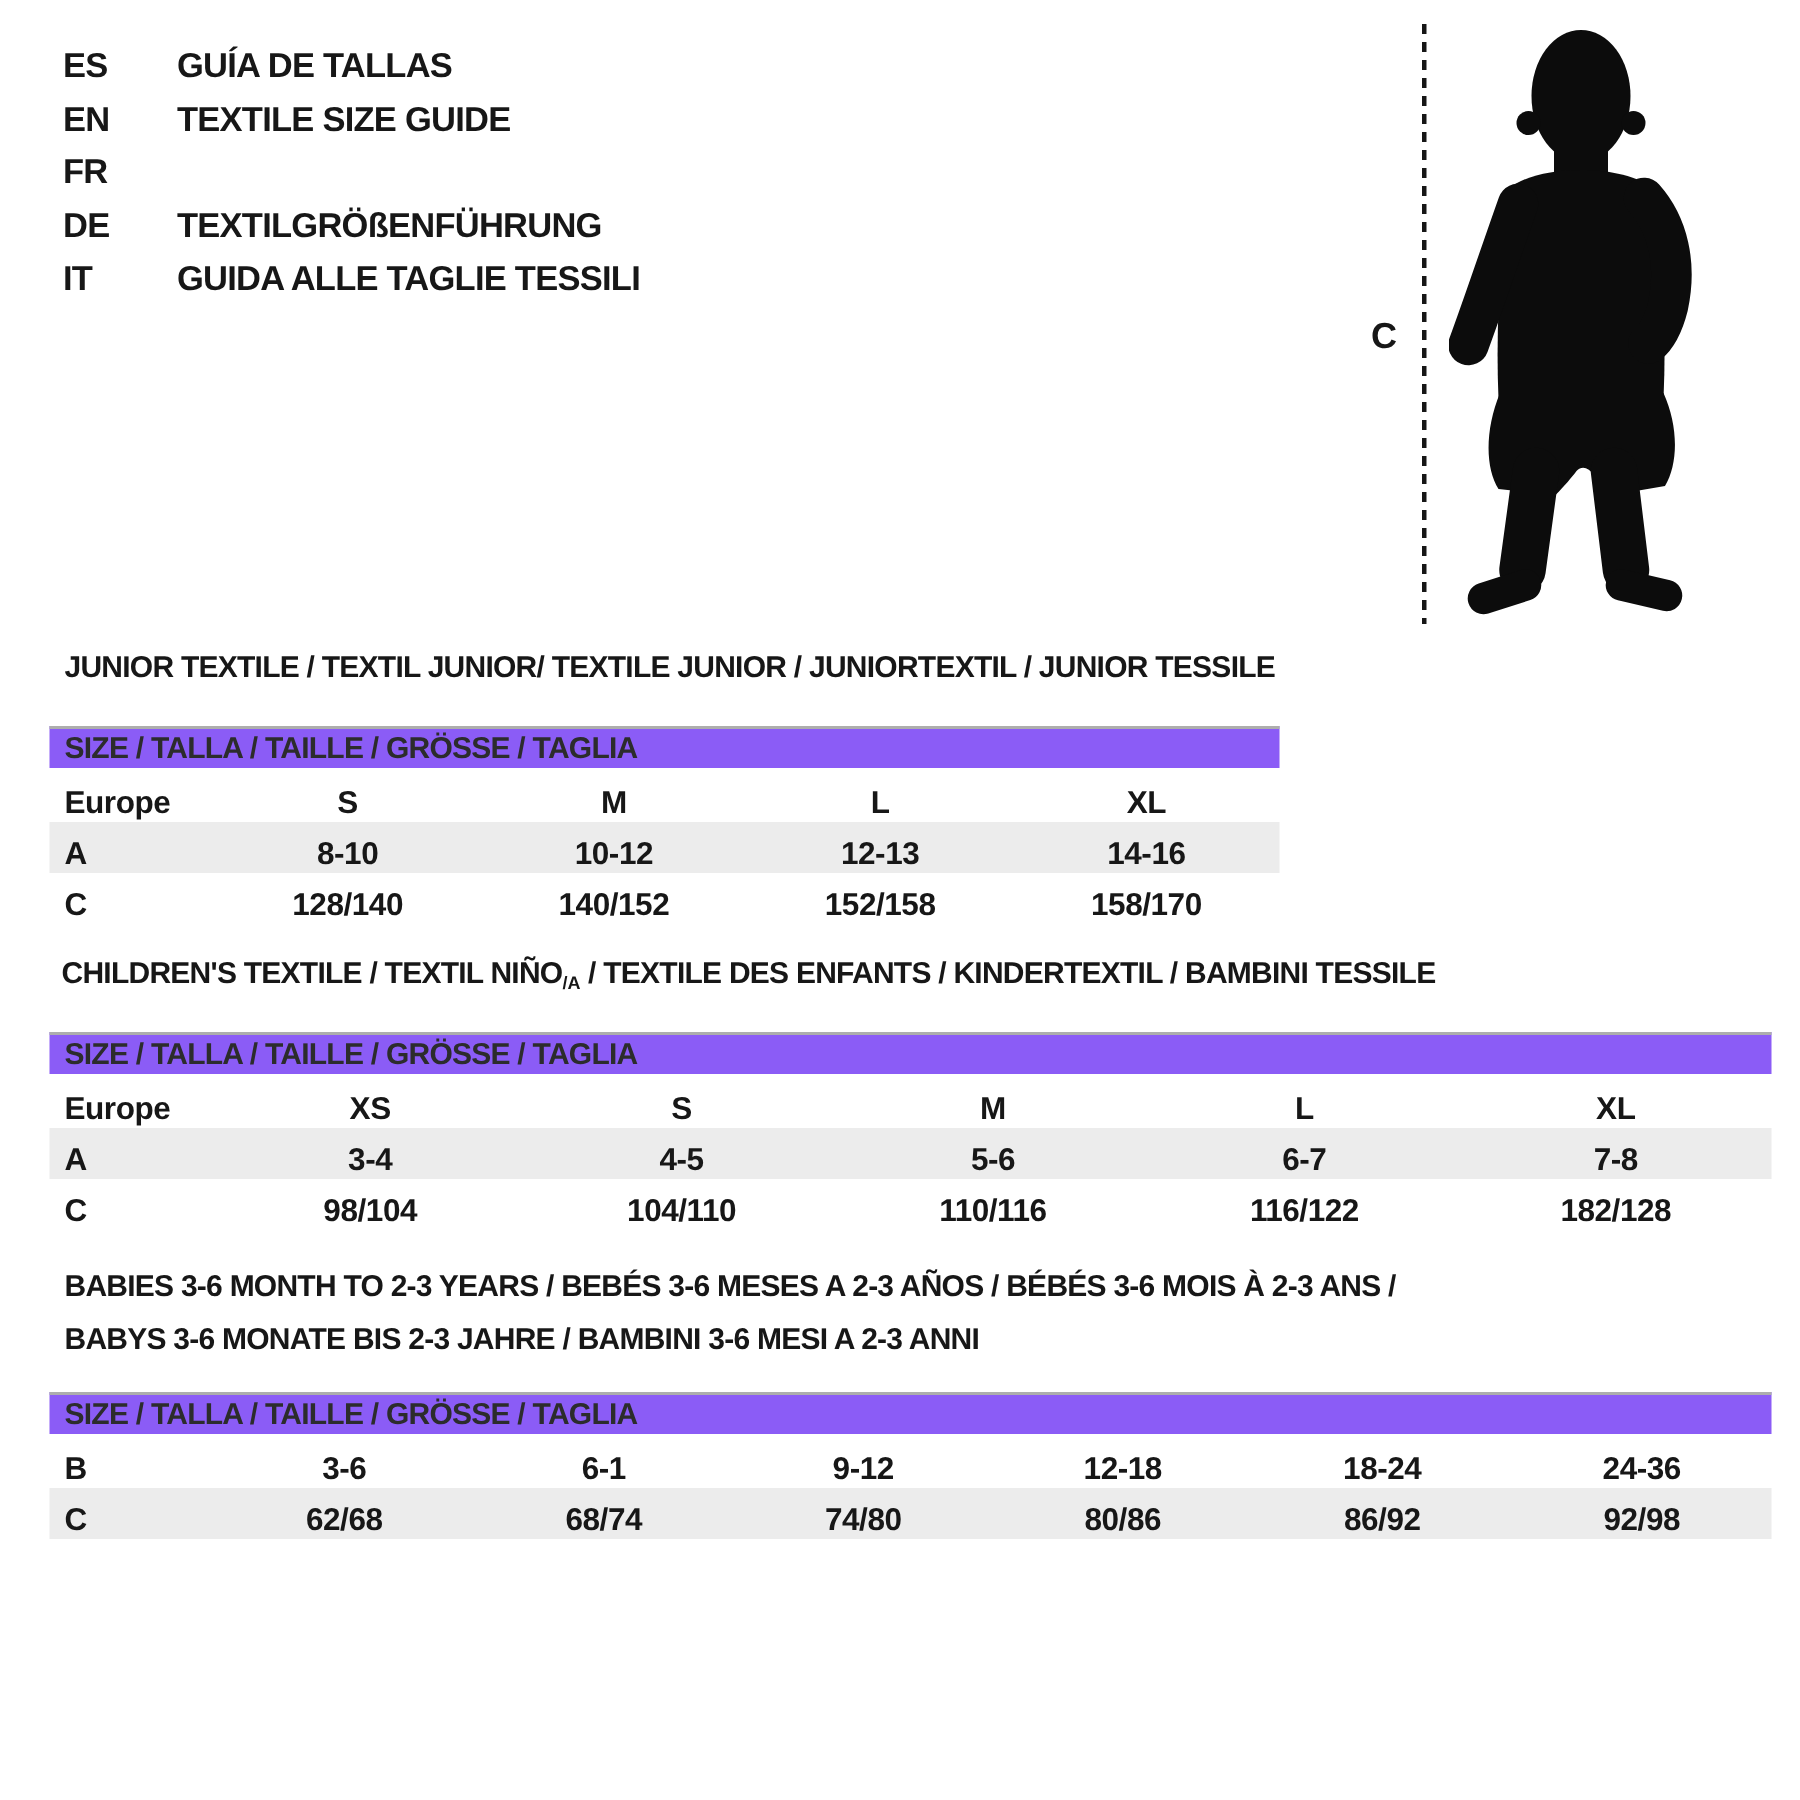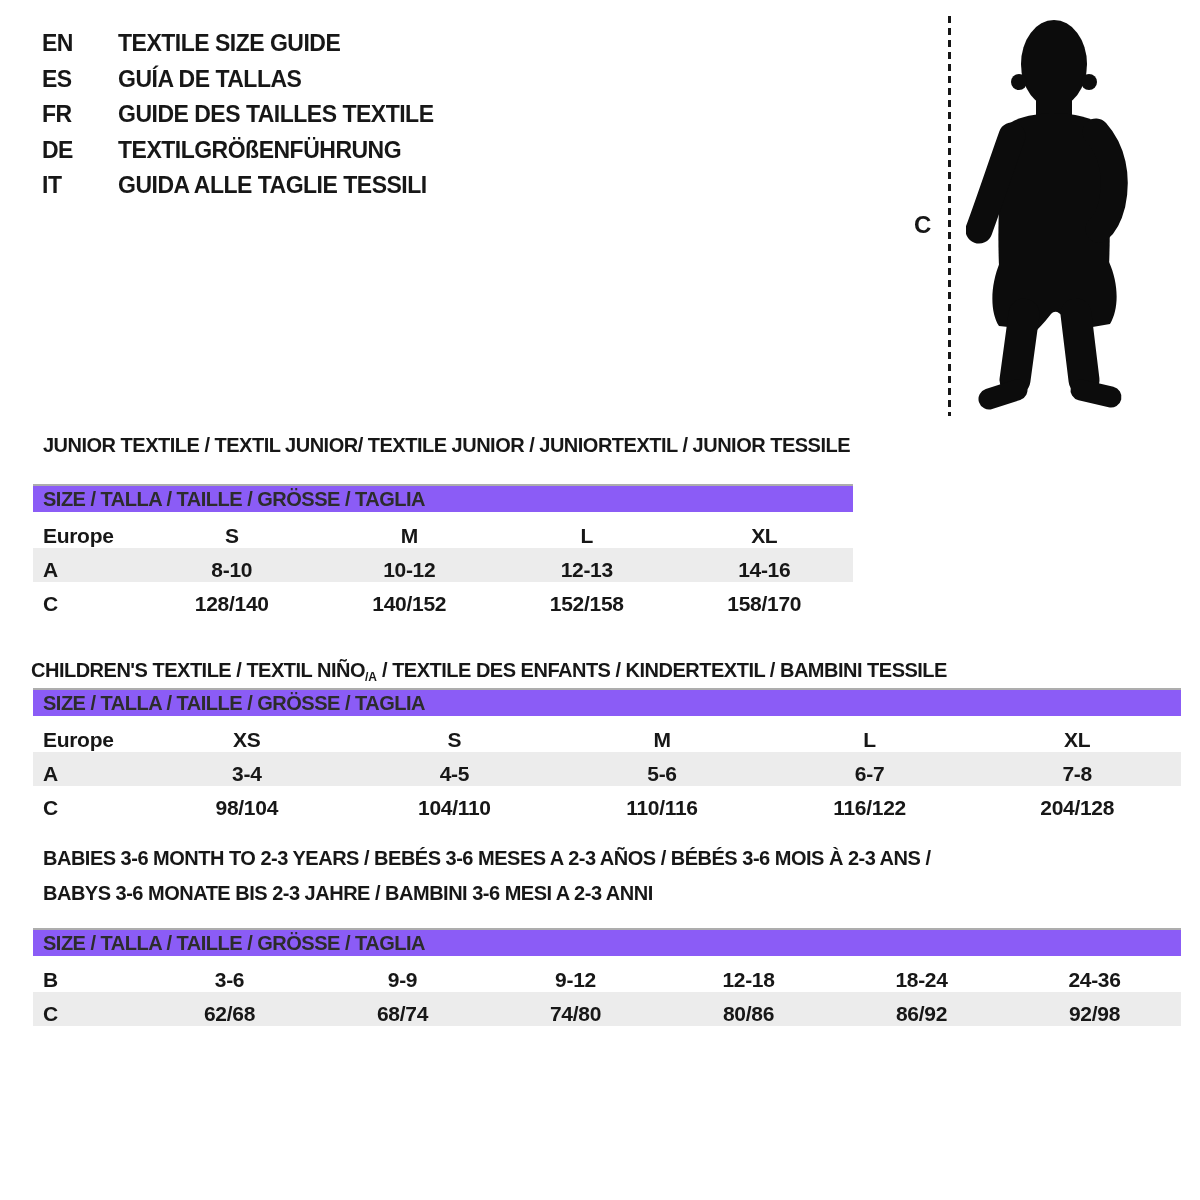--- a/index.html
+++ b/index.html
@@ -23,21 +23,21 @@
   .dash-line {
     position: absolute; left: 948px; top: 16px; width: 3px; height: 400px;
     background: repeating-linear-gradient(to bottom, #161616 0 7px, transparent 7px 12px);
   }
   .height-label { position: absolute; left: 914px; top: 211px; font-size: 24px; }
   .figure-svg { position: absolute; left: 966px; top: 18px; width: 168px; height: 394px; }
 
   
   .sec-title { position: absolute; font-size: 20px; letter-spacing: -0.5px; line-height: 26px; }
   #junior-title   { left: 43px; top: 432px; }
-  #children-title { left: 31px; top: 636px; margin-top: 21px; }
+  #children-title { left: 41px; top: 636px; }
   #babies-title   { left: 43px; top: 841px; line-height: 35px; }
   .subA { font-size: 12px; vertical-align: -4px; letter-spacing: 0; }
 
   
   .sgtable { position: absolute; left: 33px; }
   #table-junior   { top: 484px; width: 820px; }
   #table-children { top: 688px; width: 1148px; }
   #table-babies   { top: 928px; width: 1148px; }
   .thead {
     height: 26px; line-height: 26px;
@@ -56,30 +56,29 @@
   
   .legend { position: absolute; left: 43px; top: 1066px; font-size: 20px; letter-spacing: -0.4px; line-height: 34px; }
 </style>
 </head>
 <body>
 
 <div class="canvas">
 
   <div class="langs">
     <div class="lang-row">
+      <span class="lang-code">ES</span>
+      <span class="lang-title">GUÍA DE TALLAS</span>
+    </div>
+    <div class="lang-row">
       <span class="lang-code">EN</span>
       <span class="lang-title">TEXTILE SIZE GUIDE</span>
     </div>
     <div class="lang-row">
-      <span class="lang-code">ES</span>
-      <span class="lang-title">GUÍA DE TALLAS</span>
-    </div>
-    <div class="lang-row">
       <span class="lang-code">FR</span>
-      <span class="lang-title">GUIDE DES TAILLES TEXTILE</span>
     </div>
     <div class="lang-row">
       <span class="lang-code">DE</span>
       <span class="lang-title">TEXTILGRÖßENFÜHRUNG</span>
     </div>
     <div class="lang-row">
       <span class="lang-code">IT</span>
       <span class="lang-title">GUIDA ALLE TAGLIE TESSILI</span>
     </div>
   </div>
@@ -149,34 +148,34 @@
         <div class="tcell">5-6</div>
         <div class="tcell">6-7</div>
         <div class="tcell">7-8</div>
       </div>
       <div class="trow">
         <div class="tlabel">C</div>
         <div class="tcell">98/104</div>
         <div class="tcell">104/110</div>
         <div class="tcell">110/116</div>
         <div class="tcell">116/122</div>
-        <div class="tcell">204/128</div>
+        <div class="tcell">182/128</div>
       </div>
     </div>
 
   <div class="sec-title" id="babies-title">
     <div>BABIES 3-6 MONTH TO 2-3 YEARS / BEBÉS 3-6 MESES A 2-3 AÑOS / BÉBÉS 3-6 MOIS À 2-3 ANS /</div>
     <div>BABYS 3-6 MONATE BIS 2-3 JAHRE / BAMBINI 3-6 MESI A 2-3 ANNI</div>
   </div>
   <div class="sgtable" id="table-babies">
       <div class="thead">SIZE / TALLA / TAILLE / GRÖSSE / TAGLIA</div>
       <div class="trow">
         <div class="tlabel">B</div>
         <div class="tcell">3-6</div>
-        <div class="tcell">9-9</div>
+        <div class="tcell">6-1</div>
         <div class="tcell">9-12</div>
         <div class="tcell">12-18</div>
         <div class="tcell">18-24</div>
         <div class="tcell">24-36</div>
       </div>
       <div class="trow shaded">
         <div class="tlabel">C</div>
         <div class="tcell">62/68</div>
         <div class="tcell">68/74</div>
         <div class="tcell">74/80</div>

